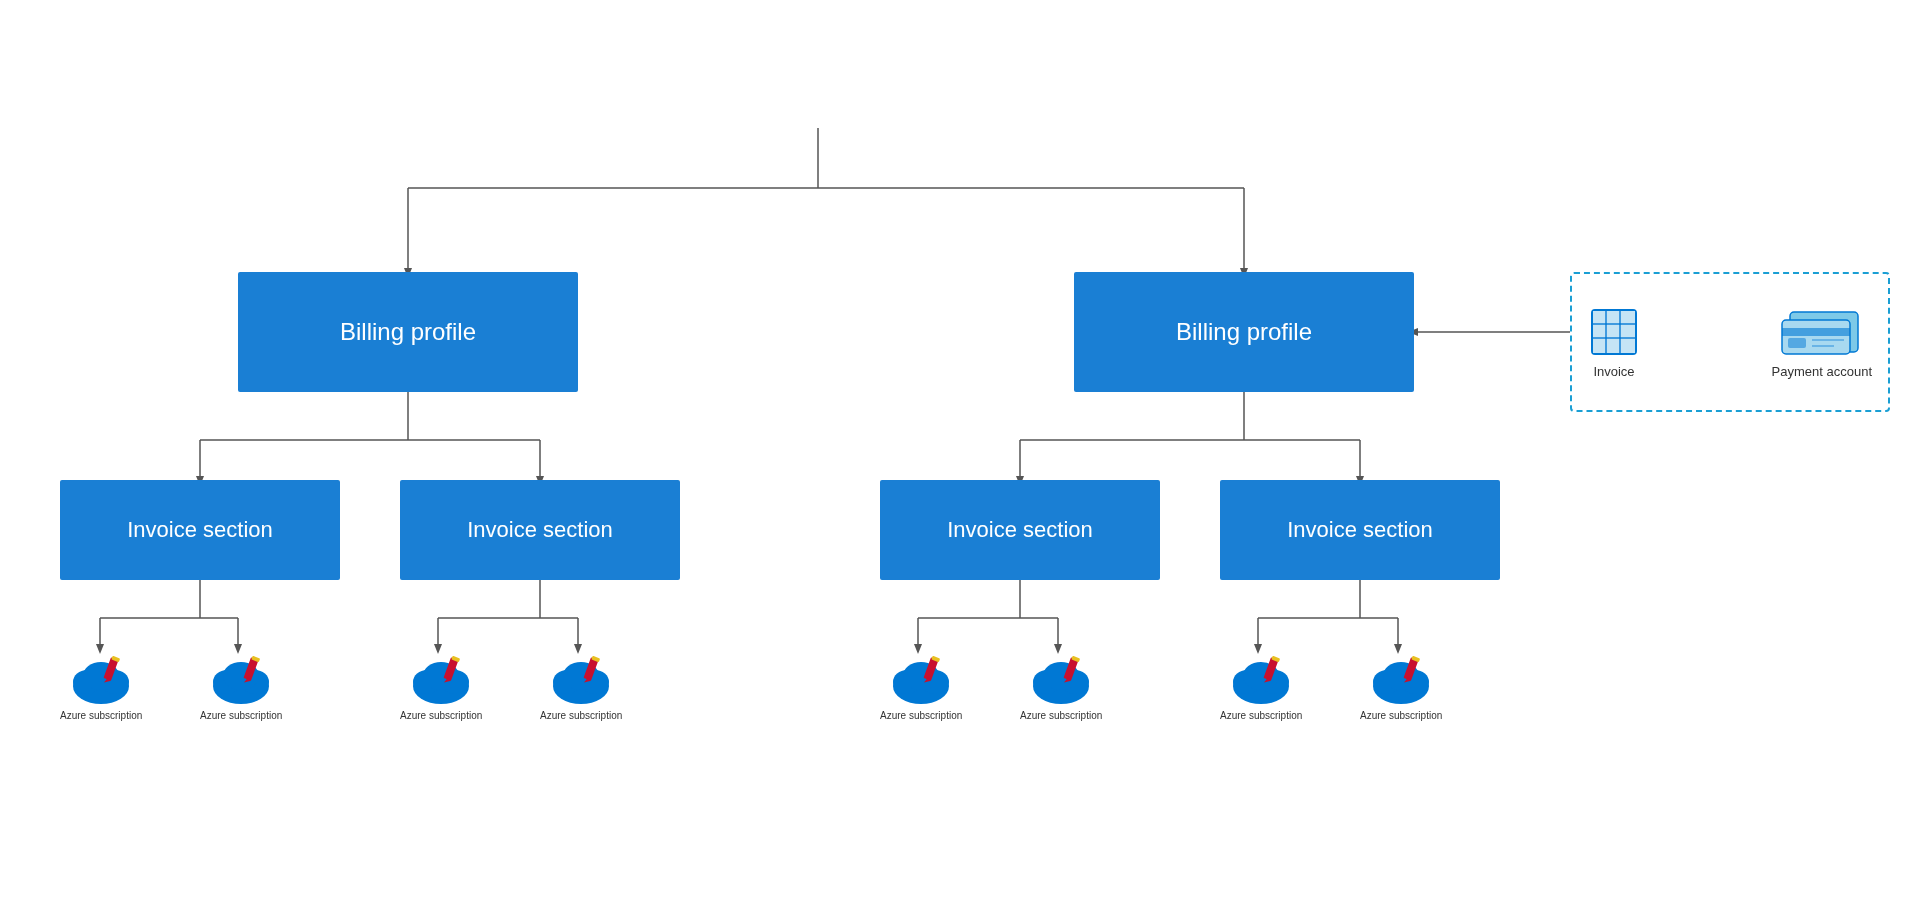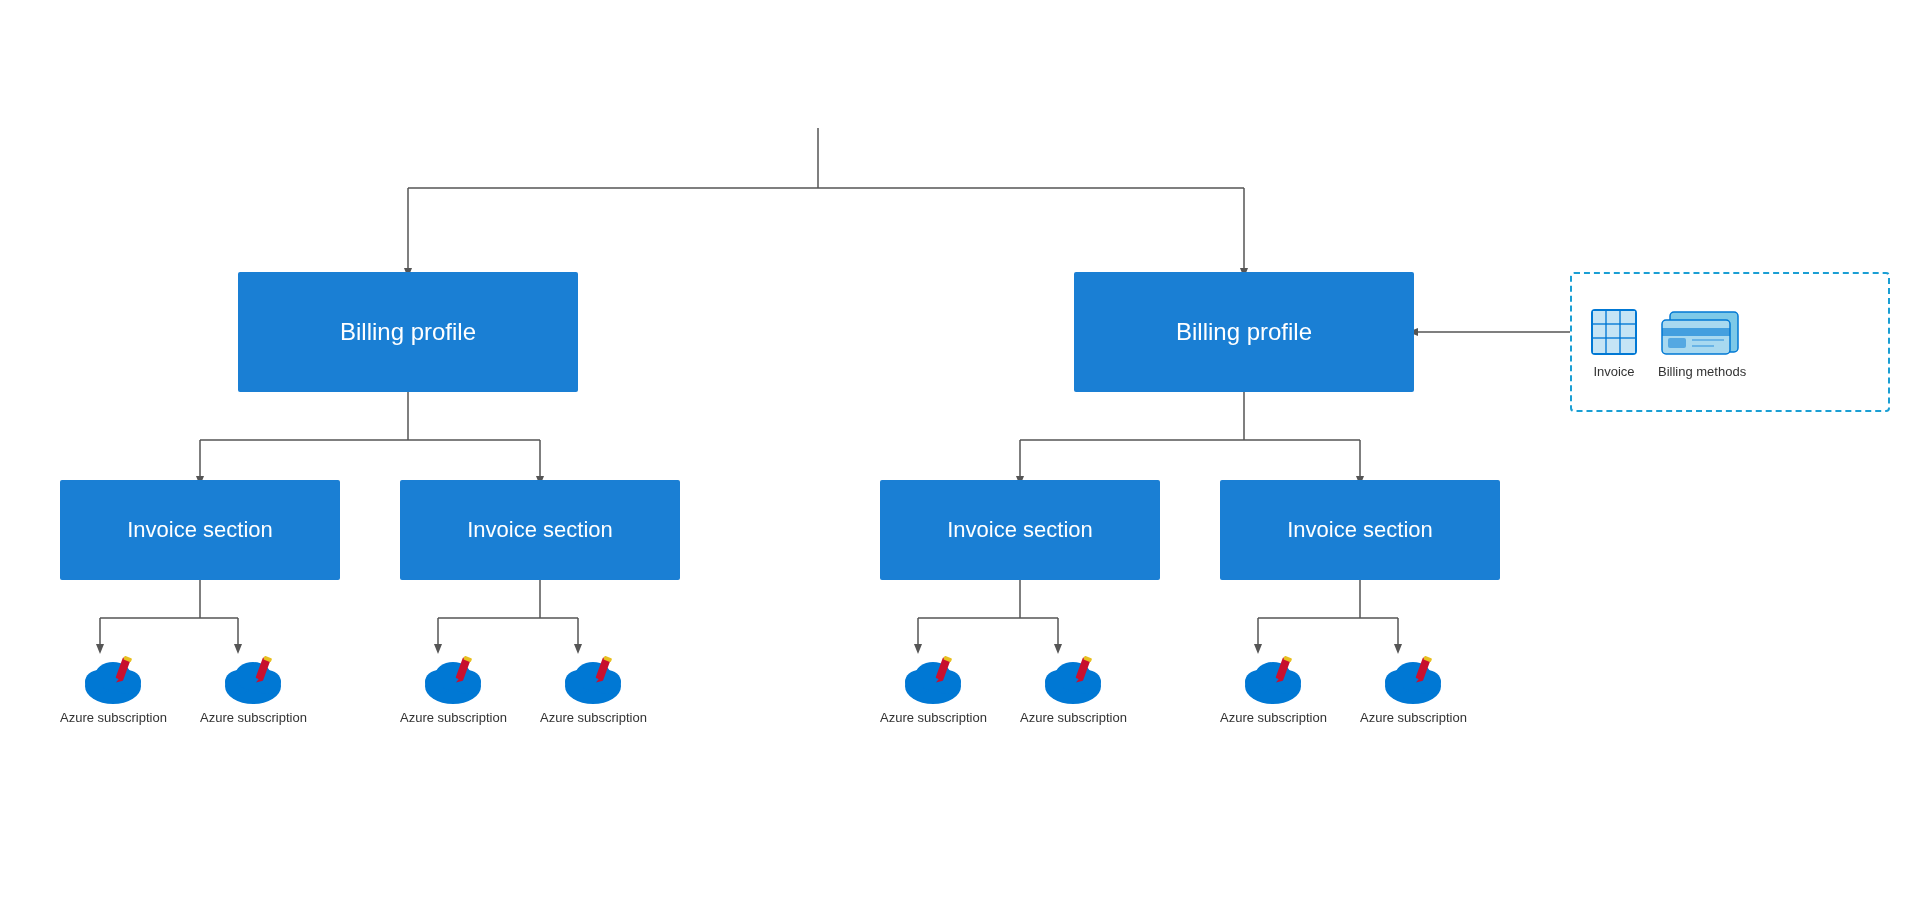--- a/index.html
+++ b/index.html
@@ -51,37 +51,38 @@
       gap: 4px;
     }
 
     .azure-icon {
       width: 72px;
       height: 58px;
       position: relative;
     }
 
     .azure-label {
-      font-size: 13px;
+      font-size: 10px;
       color: #333;
       text-align: center;
       white-space: nowrap;
     }
 
     
     .callout-box {
       position: absolute;
       border: 2px dashed #1a9fd4;
       border-radius: 4px;
       background: white;
       padding: 12px 16px;
       display: flex;
       flex-direction: row;
       align-items: center;
       gap: 18px;
+      justify-content: space-between;
     }
 
     .callout-item {
       display: flex;
       flex-direction: column;
       align-items: center;
       gap: 6px;
     }
 
     .callout-item-label {
@@ -331,17 +332,17 @@
 
         <rect x="4" y="14" width="68" height="34" rx="4" fill="#a8d9f0" stroke="#0078d4" stroke-width="1.5"></rect>
 
         <rect x="4" y="22" width="68" height="8" fill="#0078d4" opacity="0.6"></rect>
 
         <rect x="10" y="32" width="18" height="10" rx="2" fill="#0078d4" opacity="0.5"></rect>
 
         <line x1="34" y1="34" x2="66" y2="34" stroke="#0078d4" stroke-width="1.5" opacity="0.5"></line>
         <line x1="34" y1="40" x2="56" y2="40" stroke="#0078d4" stroke-width="1.5" opacity="0.5"></line>
       </svg>
-      <span class="callout-item-label">Billing methods</span>
+      <span class="callout-item-label">Payment account</span>
     </div>
   </div>
 
 </div>
 
 </body></html>

